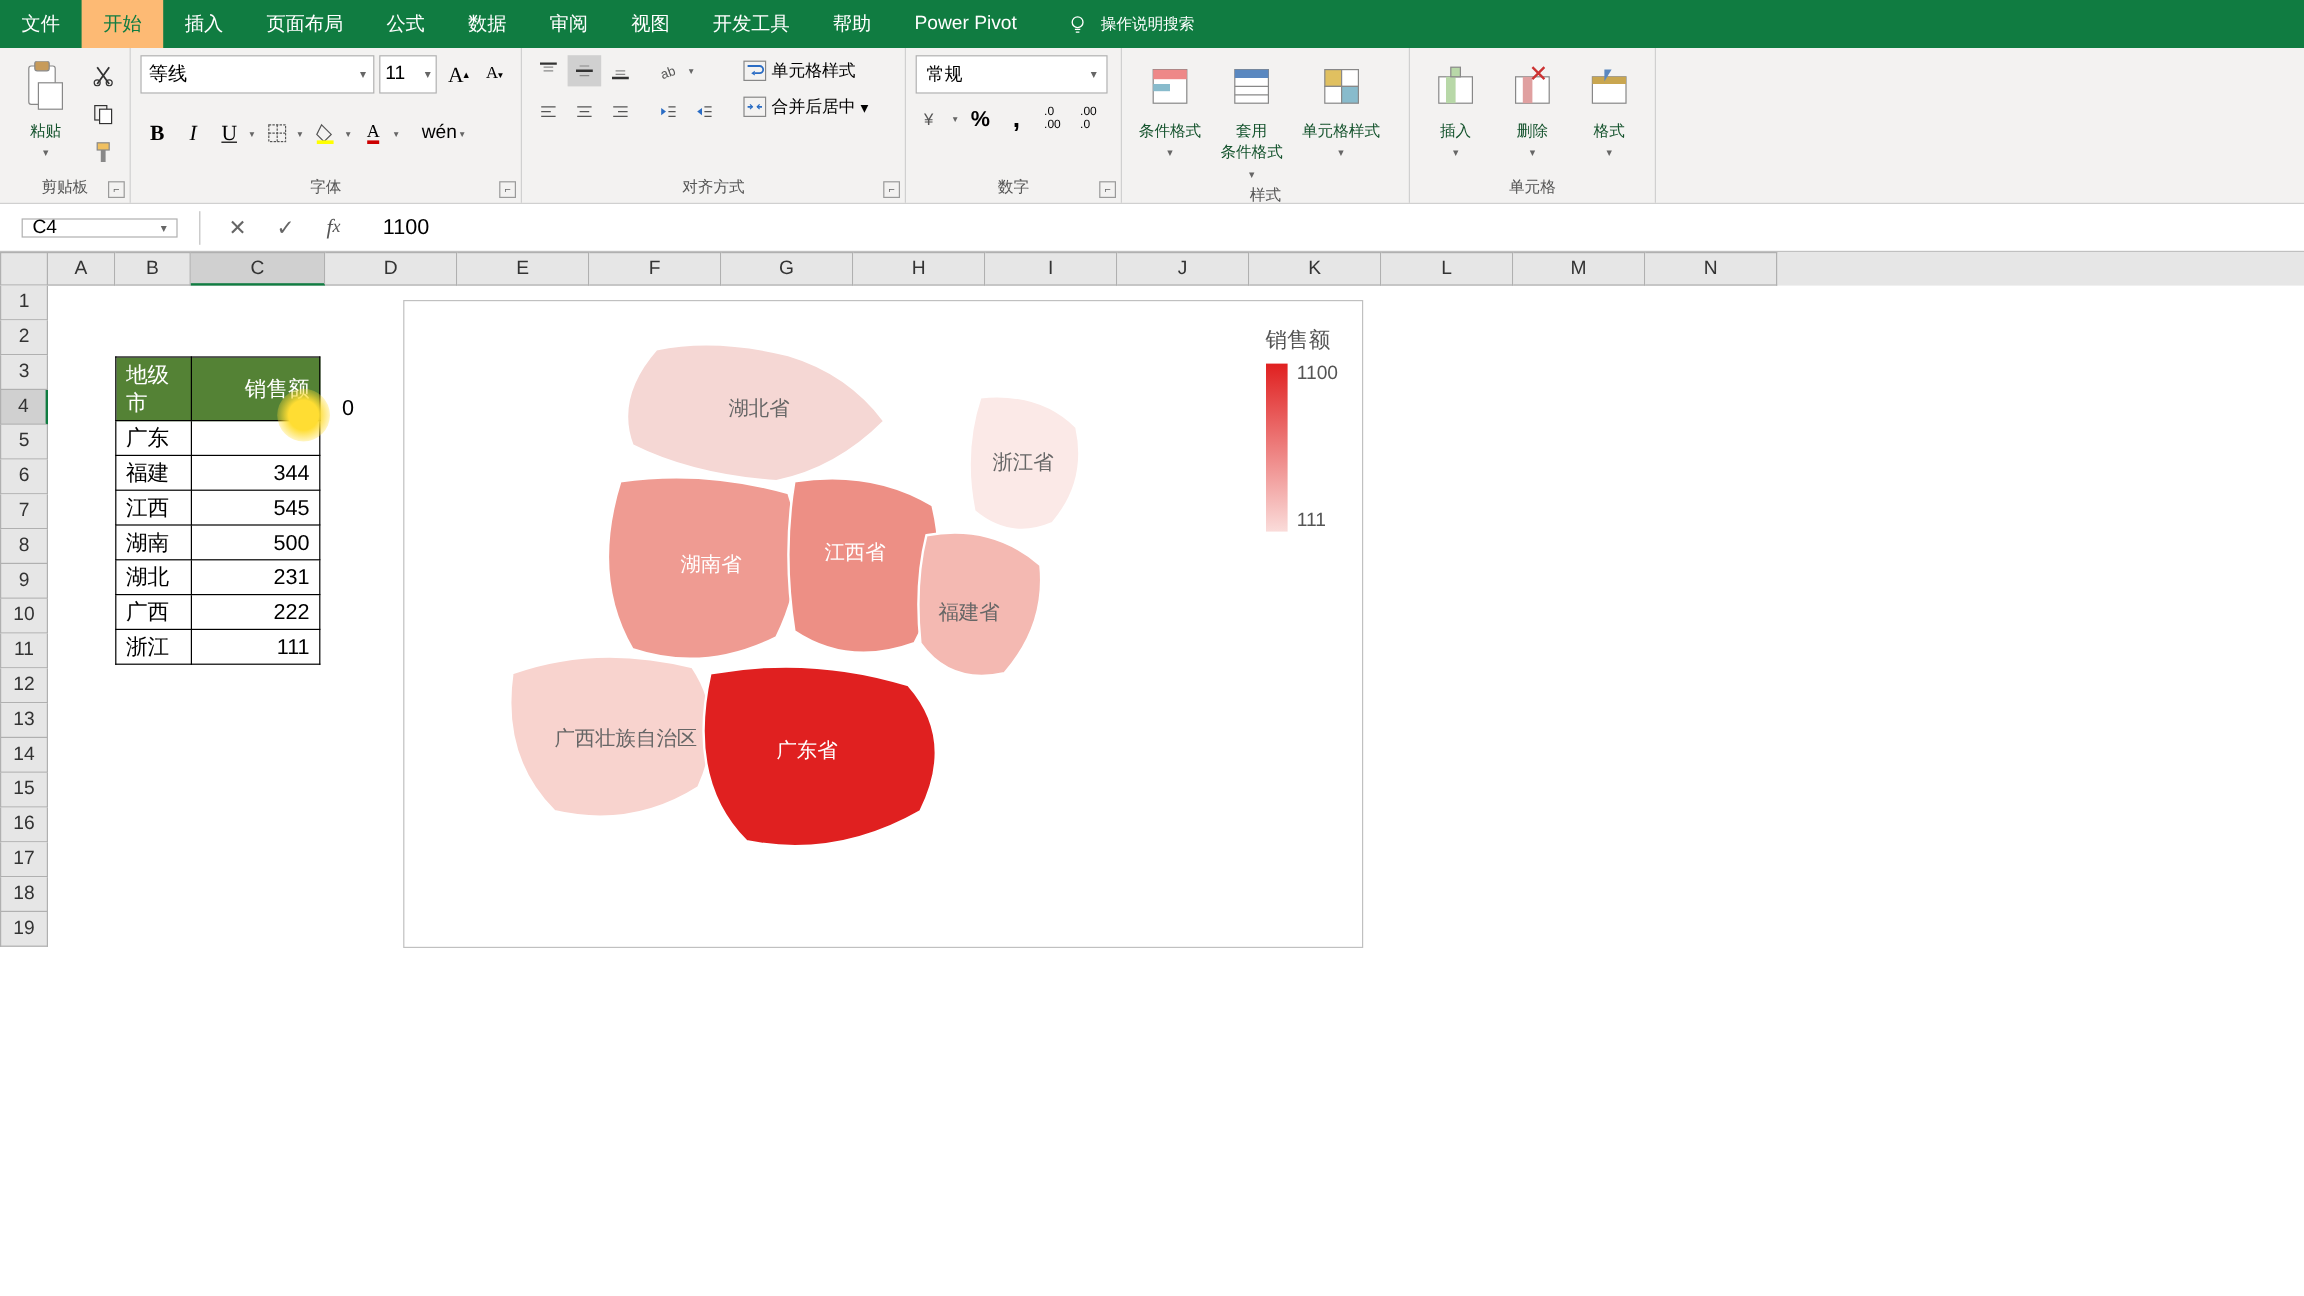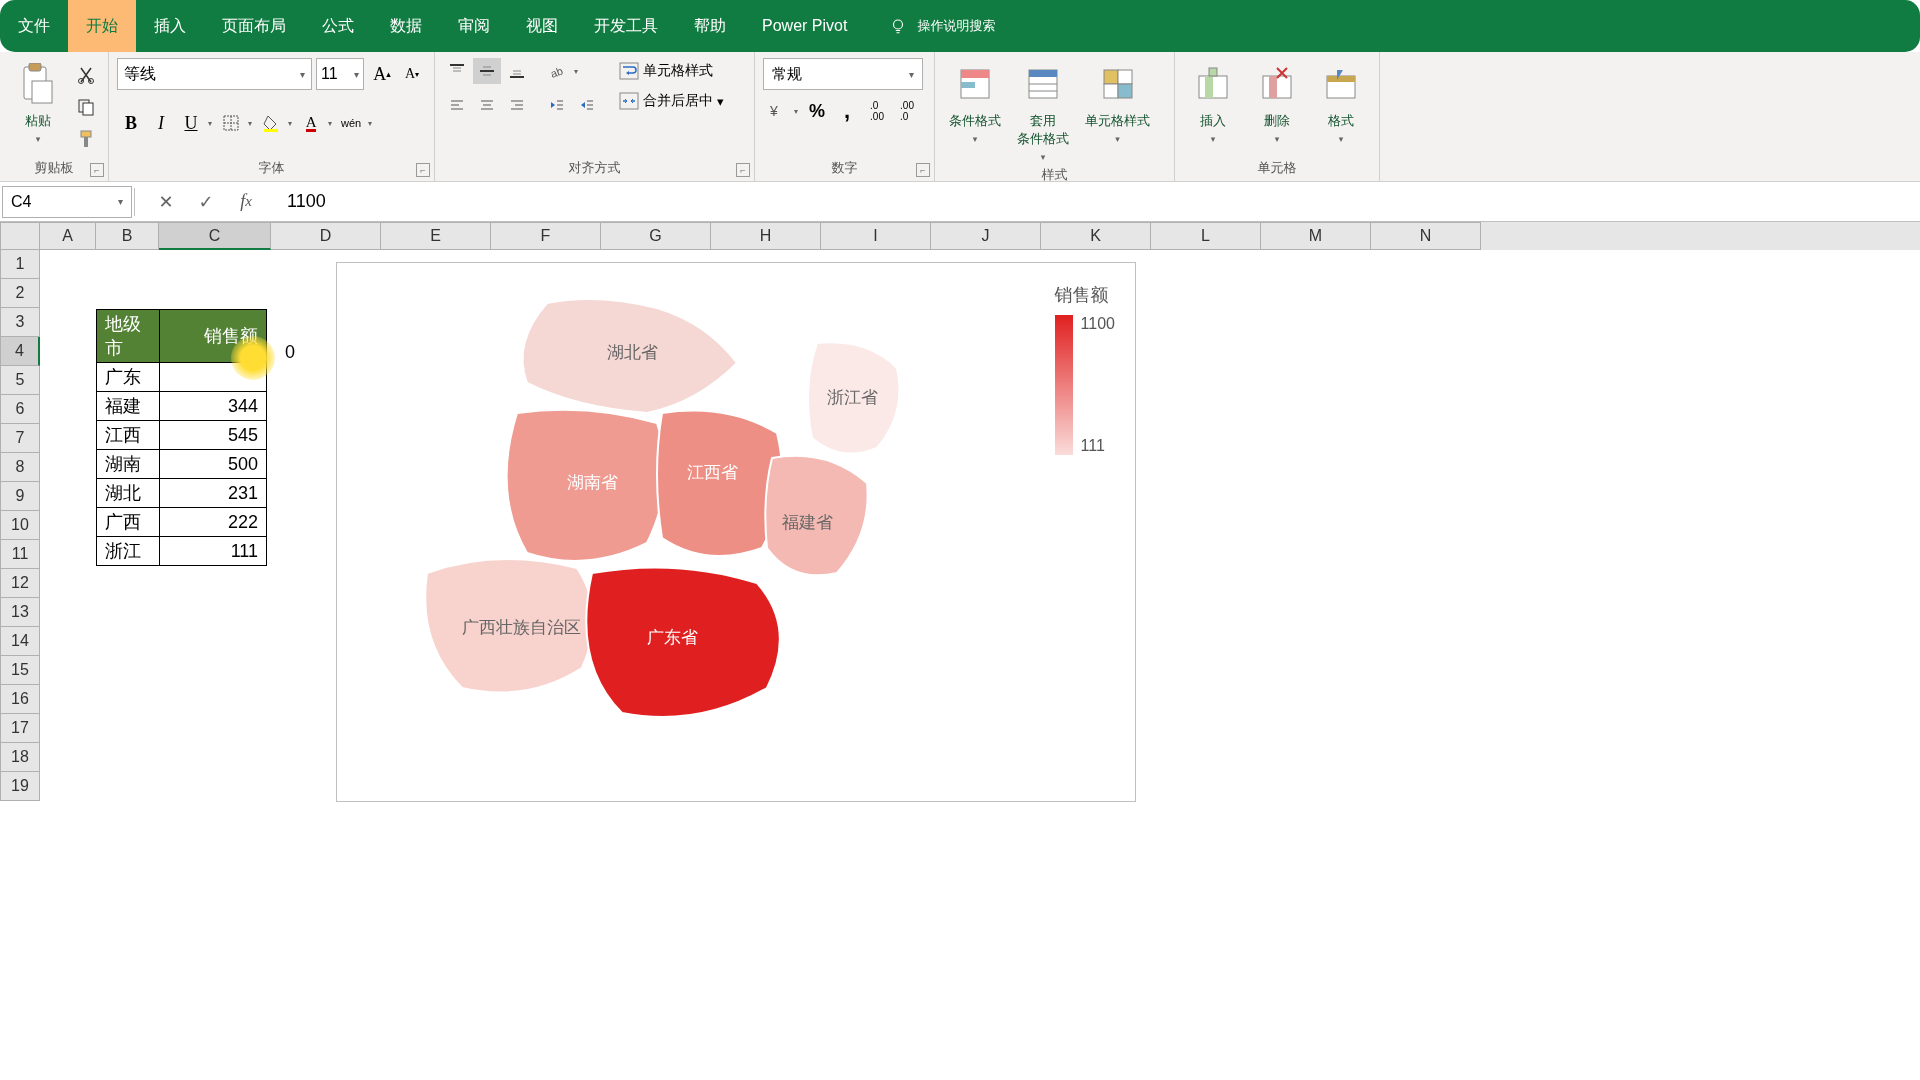--- a/index.html
+++ b/index.html
@@ -1,19 +1,19 @@
 <!DOCTYPE html>
 <html><head>
 <meta charset="utf-8">
 <style>
   * { box-sizing: border-box; margin: 0; padding: 0; }
   body { font-family: "Microsoft YaHei", Arial, sans-serif; font-size: 13px; background: #fff; overflow: hidden; width: 1920px; height: 1080px; }
   
   
-  .tabs-bar { background: #107c41; height: 52px; display: flex; align-items: stretch; border-radius: 15px; }
+  .tabs-bar { background: #107c41; height: 40px; display: flex; align-items: stretch; }
   .tab { padding: 0 18px; color: #fff; display: flex; align-items: center; font-size: 16px; cursor: pointer; }
   .tab.active { background: #fdba74; color: #107c41; font-weight: 500; }
   .tellme { display: flex; align-items: center; color: #fff; margin-left: 24px; gap: 10px; }
   .lightbulb { width: 18px; height: 18px; }
   
   
   .ribbon { height: 130px; background: #f3f2f1; border-bottom: 1px solid #d0d0d0; display: flex; }
   .group { border-right: 1px solid #d0d0d0; padding: 6px 8px 2px; display: flex; flex-direction: column; justify-content: space-between; position: relative; }
   .group-name { font-size: 13px; color: #555; text-align: center; padding: 2px 0; }
   .group-body { flex: 1; display: flex; align-items: flex-start; gap: 4px; }
@@ -30,21 +30,21 @@
   .font-size-sel { width: 48px; height: 32px; border: 1px solid #b0b0b0; background: #fff; padding: 0 4px; font-size: 16px; display: flex; align-items: center; justify-content: space-between; cursor: pointer; }
   .font-grow { display: flex; gap: 2px; align-items: center; }
   .font-row2 { display: flex; gap: 2px; align-items: center; margin-top: 8px; }
   .combo-btn { display: flex; align-items: center; }
   .combo-btn .caret-s { font-size: 8px; color: #666; padding: 0 3px; }
   
   .num-fmt-sel { width: 160px; height: 32px; border: 1px solid #b0b0b0; background: #fff; padding: 0 8px; display: flex; align-items: center; justify-content: space-between; font-size: 15px; cursor: pointer; }
   
   
   .formula-bar { height: 40px; border-bottom: 1px solid #c0c0c0; display: flex; align-items: center; background: #fff; }
-  .name-box { width: 130px; height: 32px; border: 1px solid #b0b0b0; margin: 0 2px; padding: 0 8px; display: flex; align-items: center; justify-content: space-between; font-size: 16px; cursor: pointer; }
+  .name-box { width: 130px; height: 16px; border: 1px solid #b0b0b0; margin: 0 18px; padding: 0 8px; display: flex; align-items: center; justify-content: space-between; font-size: 16px; cursor: pointer; }
   .fbar-btns { display: flex; gap: 18px; margin: 0 20px; }
   .fbar-btn { width: 22px; height: 22px; display: flex; align-items: center; justify-content: center; font-size: 18px; color: #666; cursor: pointer; }
   .fx-label { font-style: italic; font-family: "Times New Roman", serif; font-size: 18px; color: #555; }
   .formula-input { flex: 1; height: 32px; border: none; padding: 0 10px; font-size: 18px; background: transparent; }
   
   
   .grid-area { position: relative; }
   .col-headers { display: flex; height: 28px; background: #e6e6e6; }
   .corner { width: 40px; border: 1px solid #b0b0b0; background: #e6e6e6; }
   .col-h { border: 1px solid #b0b0b0; border-left: none; text-align: center; font-size: 16px; color: #333; line-height: 26px; background: #e6e6e6; }
@@ -186,21 +186,21 @@
             </div>
             <span class="caret-s">▾</span>
           </div>
         <div class="combo-btn">
             <div class="small-btn">
               <div style="font-family:serif;font-size:15px;border-bottom:3px solid #c00;line-height:14px;">A</div>
             </div>
             <span class="caret-s">▾</span>
           </div>
         <div class="combo-btn">
-            <div class="small-btn" style="font-size:11px;">wén</div>
+            <div class="small-btn" style="font-size:16px;margin-left:15px;">wén</div>
             <span class="caret-s">▾</span>
           </div>
       </div>
     </div>
     <div class="group-name">字体</div>
     <div class="dlg-launcher">⌐</div>
   </div>
 
   <div class="group" style="min-width:320px;">
     <div style="display:flex;gap:12px;">

